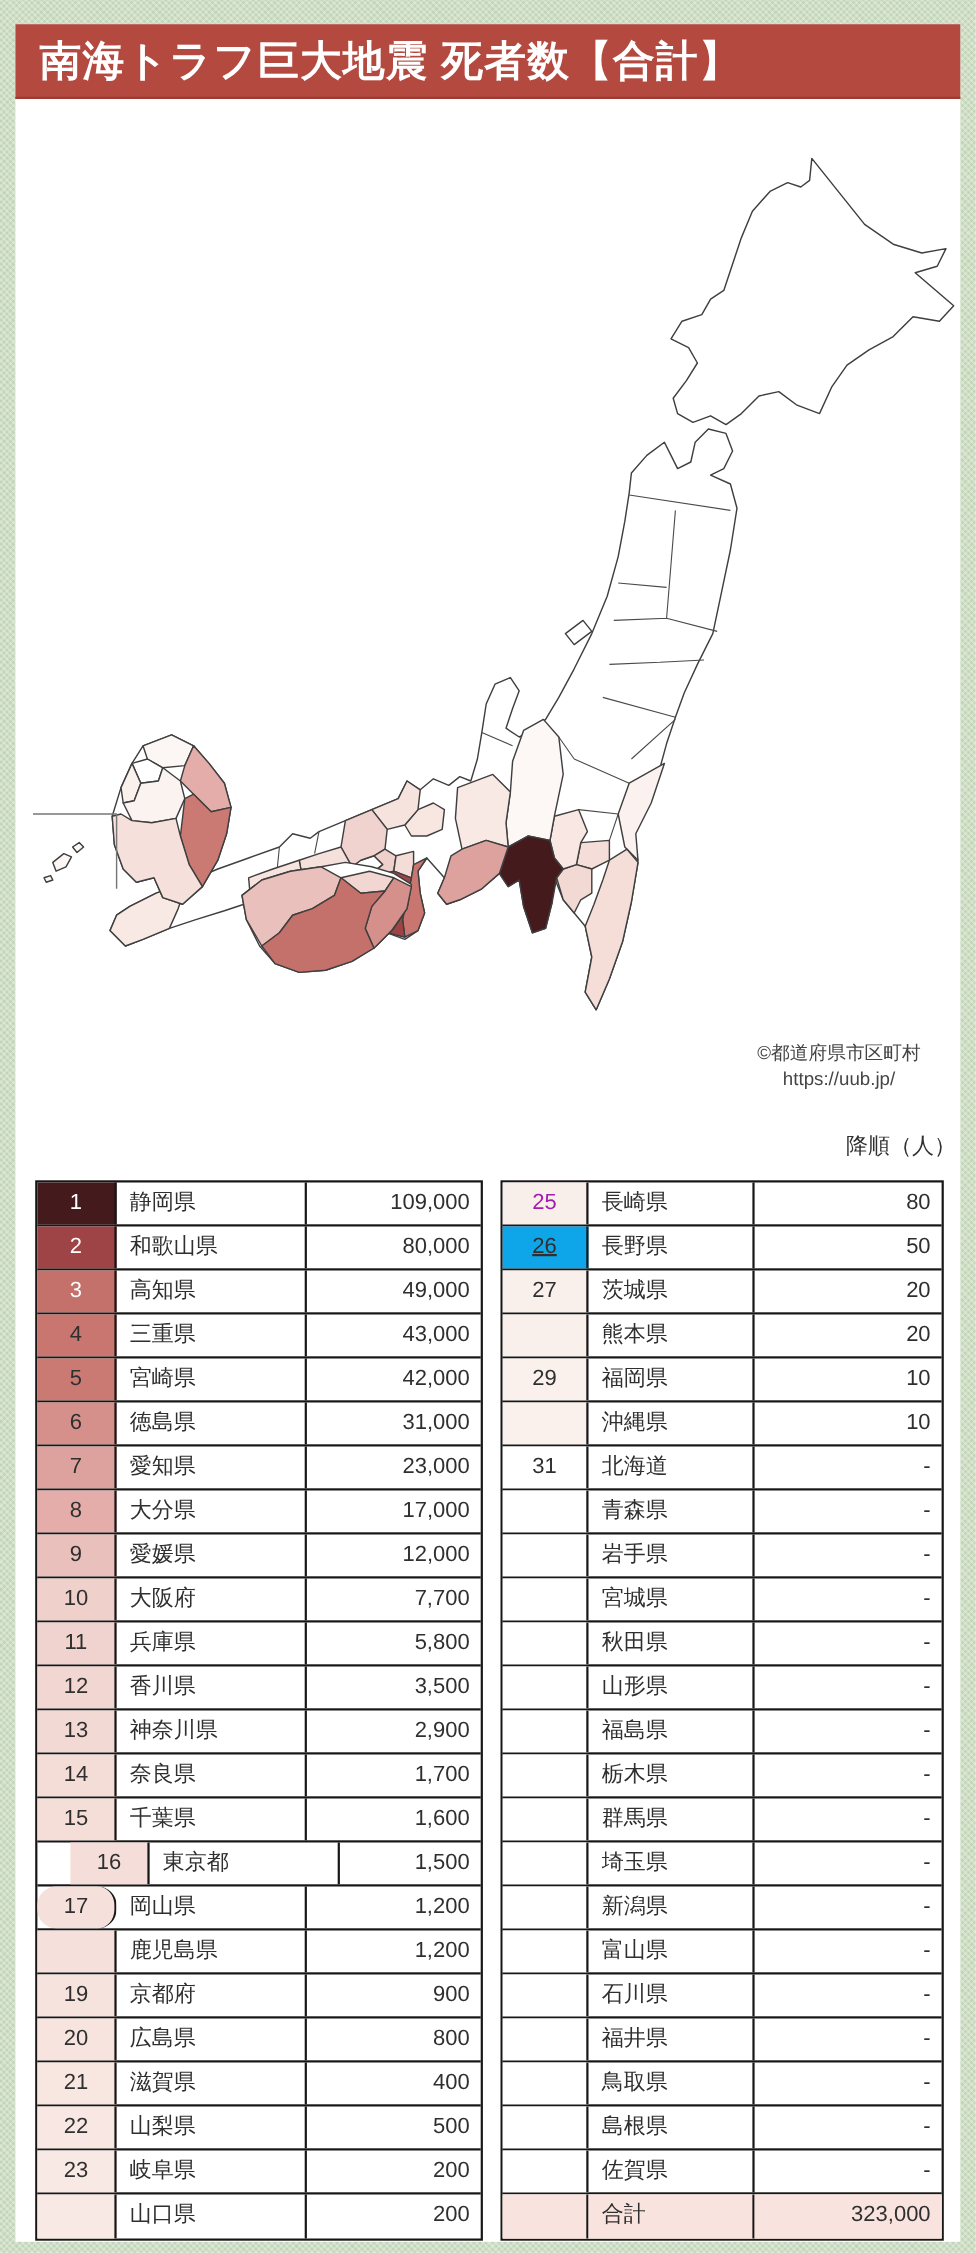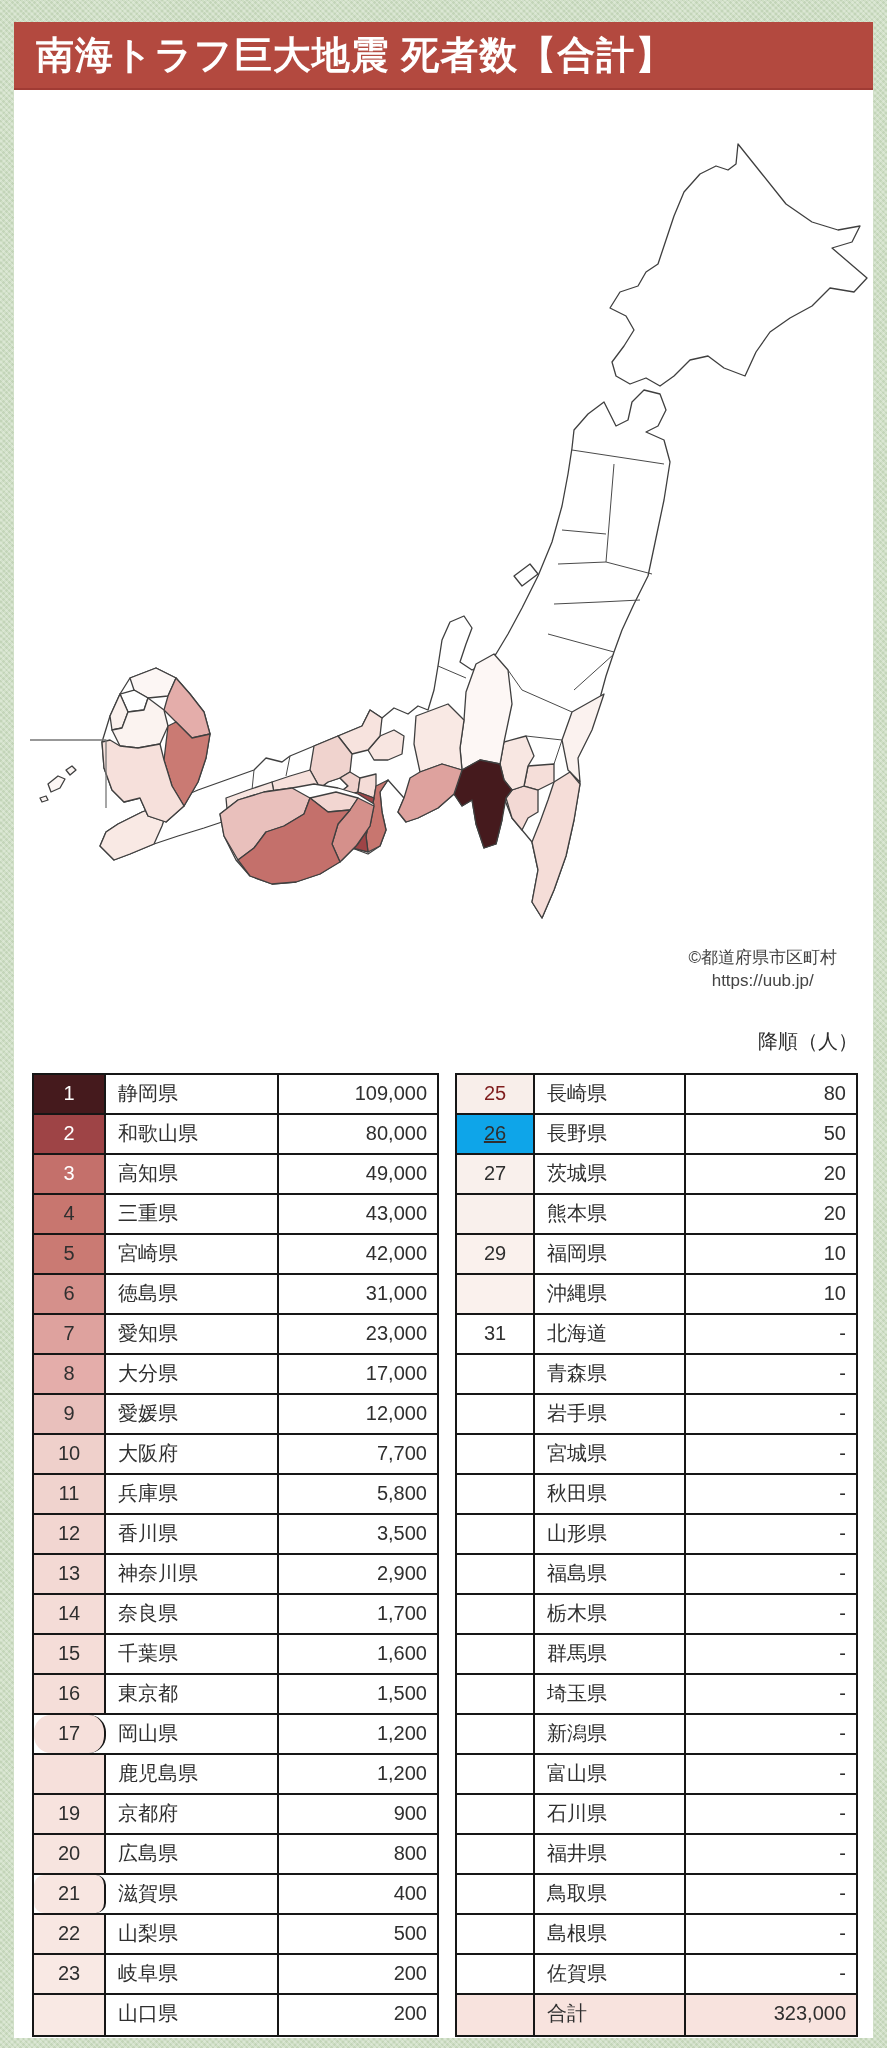--- a/index.html
+++ b/index.html
@@ -22,21 +22,21 @@
   .titlebar h1{
     margin:0;color:#ffffff;font-size:38px;font-weight:bold;letter-spacing:1px;
   }
   .map-area{position:relative;width:859px;height:920px;margin-top:40px;}
   .map-area svg{position:absolute;left:0;top:0;}
   .credit{
     position:absolute;right:36px;top:816px;text-align:center;
     color:#444444;font-size:17px;line-height:23px;
   }
   .sort-label{
-    position:absolute;left:0;top:1006px;width:844px;text-align:right;
+    position:absolute;left:11px;top:1006px;width:844px;text-align:right;
     font-size:20px;color:#2f2f2f;
   }
   .rtable{
     position:absolute;top:1051px;border:2px solid #161616;box-sizing:border-box;
     background:#ffffff;
   }
   .rtable.left{left:18px;width:407px;}
   .rtable.right{left:441px;width:403px;}
   .rrow{display:flex;height:40px;box-sizing:border-box;border-bottom:2px solid #161616;}
   .rrow:last-child{border-bottom:none;}
@@ -195,21 +195,21 @@
         <div class="cell rank" style="background: rgb(244, 220, 215); color: rgb(47, 47, 47);">14</div>
         <div class="cell name">奈良県</div>
         <div class="cell value">1,700</div>
       </div>
       <div class="rrow">
         <div class="cell rank" style="background: rgb(245, 221, 216); color: rgb(47, 47, 47);">15</div>
         <div class="cell name">千葉県</div>
         <div class="cell value">1,600</div>
       </div>
       <div class="rrow">
-        <div class="cell rank" style="background: rgb(245, 222, 217); color: rgb(47, 47, 47);">16</div>
+        <div class="cell rank" style="background: rgb(245, 222, 217); color: rgb(47, 47, 47); margin-left: 30px;">16</div>
         <div class="cell name">東京都</div>
         <div class="cell value">1,500</div>
       </div>
       <div class="rrow">
         <div class="cell rank" style="background: rgb(246, 224, 219); color: rgb(47, 47, 47); border-radius: 17px;">17</div>
         <div class="cell name">岡山県</div>
         <div class="cell value">1,200</div>
       </div>
       <div class="rrow">
         <div class="cell rank" style="background: rgb(246, 224, 219); color: rgb(47, 47, 47);"></div>
@@ -220,21 +220,21 @@
         <div class="cell rank" style="background: rgb(247, 227, 222); color: rgb(47, 47, 47);">19</div>
         <div class="cell name">京都府</div>
         <div class="cell value">900</div>
       </div>
       <div class="rrow">
         <div class="cell rank" style="background: rgb(247, 228, 223); color: rgb(47, 47, 47);">20</div>
         <div class="cell name">広島県</div>
         <div class="cell value">800</div>
       </div>
       <div class="rrow">
-        <div class="cell rank" style="background: rgb(248, 230, 225); color: rgb(47, 47, 47); border-radius: 10px;">21</div>
+        <div class="cell rank" style="background: rgb(248, 230, 225); color: rgb(47, 47, 47);">21</div>
         <div class="cell name">滋賀県</div>
         <div class="cell value">400</div>
       </div>
       <div class="rrow">
         <div class="cell rank" style="background: rgb(248, 231, 226); color: rgb(47, 47, 47);">22</div>
         <div class="cell name">山梨県</div>
         <div class="cell value">500</div>
       </div>
       <div class="rrow">
         <div class="cell rank" style="background: rgb(249, 233, 228); color: rgb(47, 47, 47);">23</div>
@@ -242,21 +242,21 @@
         <div class="cell value">200</div>
       </div>
       <div class="rrow">
         <div class="cell rank" style="background: rgb(249, 233, 228); color: rgb(47, 47, 47);"></div>
         <div class="cell name">山口県</div>
         <div class="cell value">200</div>
       </div>
     </div>
   <div class="rtable right">
       <div class="rrow">
-        <div class="cell rank" style="background: rgb(248, 238, 234); color: #7f1d1d;">25</div>
+        <div class="cell rank" style="background: rgb(248, 238, 234); color: #a21caf;">25</div>
         <div class="cell name">長崎県</div>
         <div class="cell value">80</div>
       </div>
       <div class="rrow">
         <div class="cell rank" style="background: #0ea5e9; color: rgb(47, 47, 47); text-decoration: underline;">26</div>
         <div class="cell name">長野県</div>
         <div class="cell value">50</div>
       </div>
       <div class="rrow">
         <div class="cell rank" style="background: rgb(249, 240, 236); color: rgb(47, 47, 47);">27</div>

